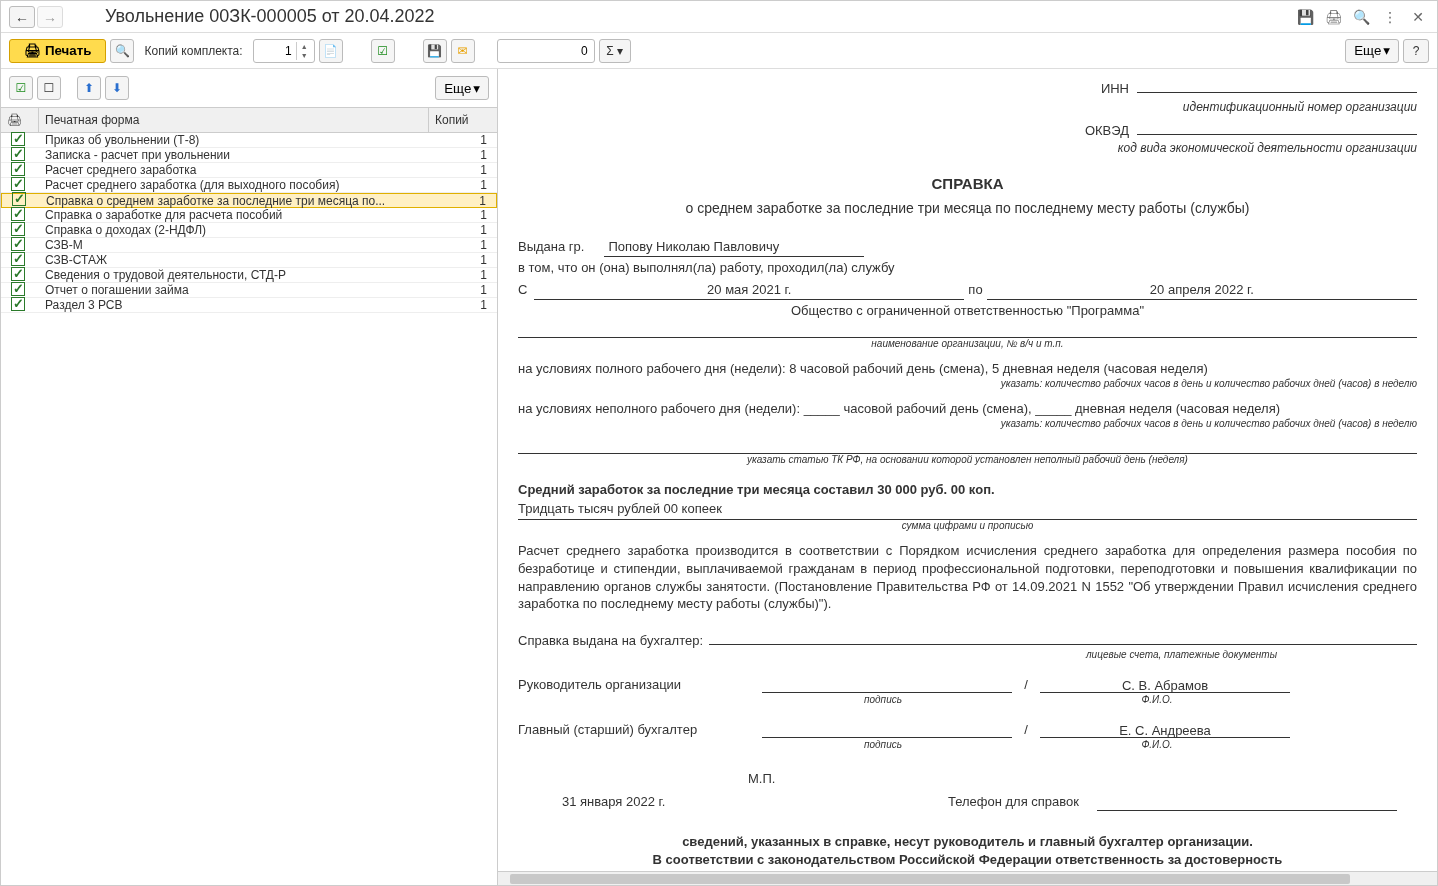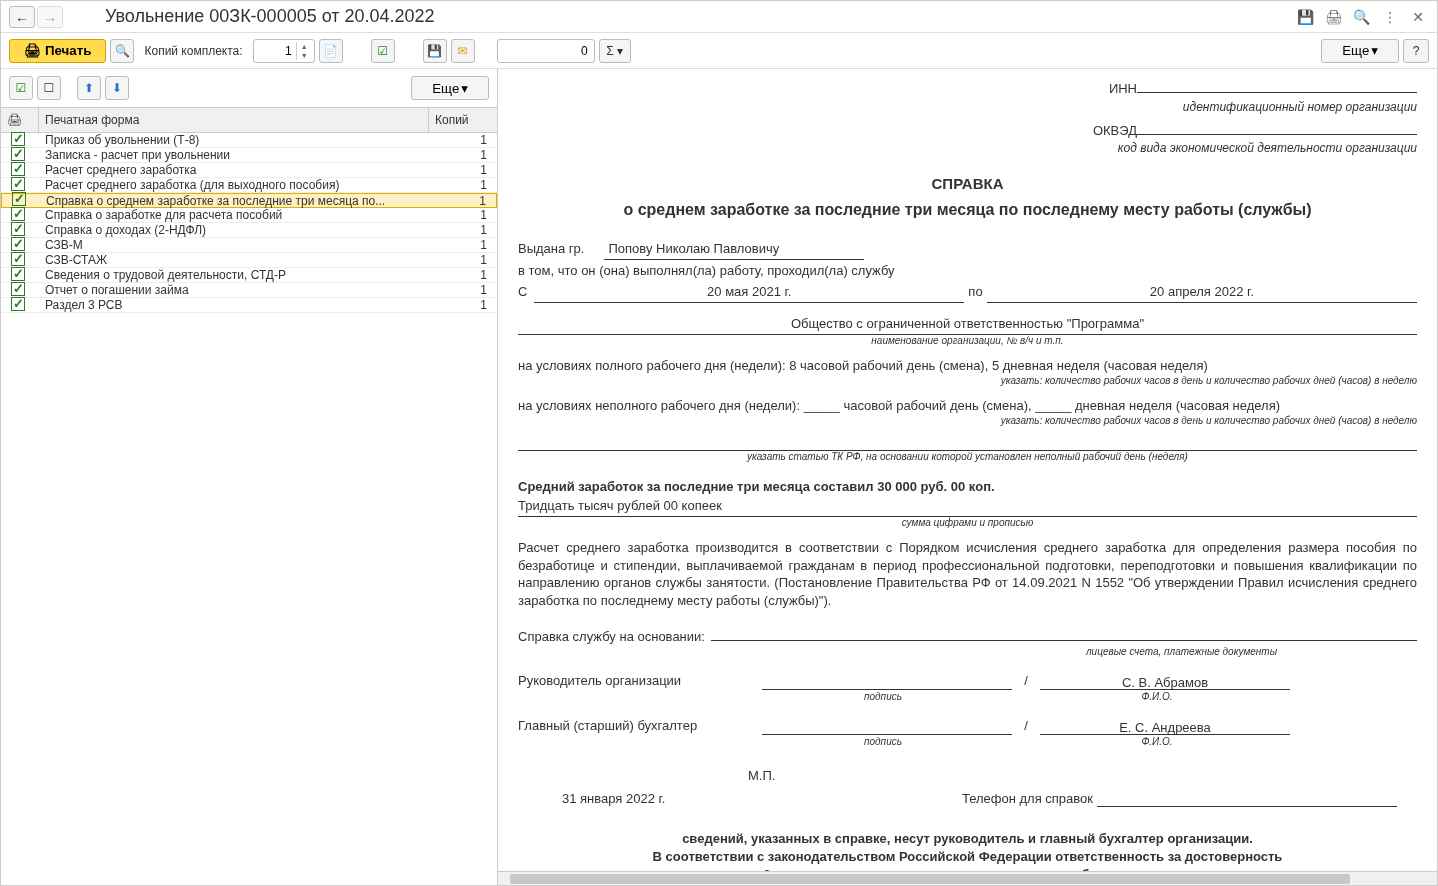--- a/index.html
+++ b/index.html
@@ -100,21 +100,21 @@
   .spin-btns { display: flex; flex-direction: column; width: 16px; }
   .spin-btns span { font-size: 7px; line-height: 9px; text-align: center; color: #666; cursor: pointer; border-left: 1px solid #ccc; }
   .zero-field {
     width: 98px; height: 24px;
     border: 1px solid #bbb; border-radius: 3px;
     text-align: right; padding: 2px 6px;
     background: #fff; font-size: 12px;
   }
   .more-btn {
     border: 1px solid #bbb; border-radius: 3px;
-    padding: 3px 20px; background: #f5f5f5;
+    padding: 3px 8px; background: #f5f5f5;
     cursor: pointer; height: 24px;
     display: inline-flex; align-items: center; gap: 2px;
   }
   .help-btn {
     width: 26px; height: 24px;
     border: 1px solid #bbb; border-radius: 3px;
     background: #f5f5f5;
     display: inline-flex; align-items: center; justify-content: center;
     cursor: pointer;
   }
@@ -203,21 +203,21 @@
   }
   .top-codes {
     display: flex;
     flex-direction: column;
     gap: 2px;
   }
   .code-row {
     display: flex;
     justify-content: flex-end;
     align-items: baseline;
-    gap: 0;
+    gap: 8px;
   }
   .code-row .label { font-size: 13px; }
   .code-row .line {
     border-bottom: 1px solid #333;
     width: 280px;
     height: 14px;
   }
   .code-sub {
     text-align: right;
     font-style: italic;
@@ -226,22 +226,22 @@
     margin-top: -1px;
   }
   .doc-title {
     text-align: center;
     font-weight: bold;
     font-size: 15px;
     margin-top: 18px;
   }
   .doc-subtitle {
     text-align: center;
-    font-weight: bold;
-    font-size: 16px;
+    font-weight: normal;
+    font-size: 14px;
     margin-top: 4px;
   }
   .field-row {
     display: flex;
     align-items: baseline;
     gap: 6px;
     margin-top: 10px;
   }
   .ul {
     border-bottom: 1px solid #333;
@@ -259,22 +259,22 @@
   .period-row {
     display: flex;
     align-items: baseline;
     gap: 4px;
     margin-top: 4px;
   }
   .period-row .from { width: 12px; }
   .org-line {
     border-bottom: 1px solid #333;
     text-align: center;
-    margin-top: 12px;
-    padding-bottom: 1px;
+    margin-top: 2px;
+    padding-bottom: 17px;
   }
   .cond-row { margin-top: 10px; }
   .blank-line {
     border-bottom: 1px solid #333;
     height: 14px;
     margin-top: 10px;
   }
   .avg-line {
     font-weight: bold;
     margin-top: 14px;
@@ -320,21 +320,21 @@
     margin-top: 18px;
   }
   .mp-row .mp { margin-left: 230px; }
   .date-phone-row {
     display: flex;
     justify-content: space-between;
     margin-top: 6px;
     padding-right: 20px;
   }
   .date-phone-row .phone {
-    display: flex; align-items: center; gap: 4px;
+    display: flex; align-items: flex-end; gap: 18px;
   }
   .date-phone-row .phone .ul { width: 300px; flex: none; }
   .footer-note {
     text-align: center;
     font-weight: bold;
     margin-top: 22px;
     font-size: 13px;
     line-height: 1.4;
   }
   .hscroll {
@@ -530,21 +530,21 @@
         <div class="blank-line"></div>
         <div class="sub-hint">указать статью ТК РФ, на основании которой установлен неполный рабочий день (неделя)</div>
 
         <div class="avg-line">Средний заработок за последние три месяца составил 30 000 руб. 00 коп.</div>
         <div class="words-line">Тридцать тысяч рублей 00 копеек</div>
         <div class="sub-hint">сумма цифрами и прописью</div>
 
         <div class="calc-text">Расчет среднего заработка производится в соответствии с Порядком исчисления среднего заработка для определения размера пособия по безработице и стипендии, выплачиваемой гражданам в период профессиональной подготовки, переподготовки и повышения квалификации по направлению органов службы занятости. (Постановление Правительства РФ от 14.09.2021 N 1552 "Об утверждении Правил исчисления среднего заработка по последнему месту работы (службы)").</div>
 
         <div class="basis-row">
-          <span>Справка службу на основании:</span>
+          <span>Справка выдана на бухгалтер:</span>
           <span class="ul"></span>
         </div>
         <div class="sub-hint" style="text-align:right; padding-right:140px;">лицевые счета, платежные документы</div>
 
         <div class="sign-row">
           <div class="role">Руководитель организации</div>
           <div></div>
           <div class="sigline"></div>
           <div class="slash">/</div>
           <div class="sigline">С. В. Абрамов</div>

